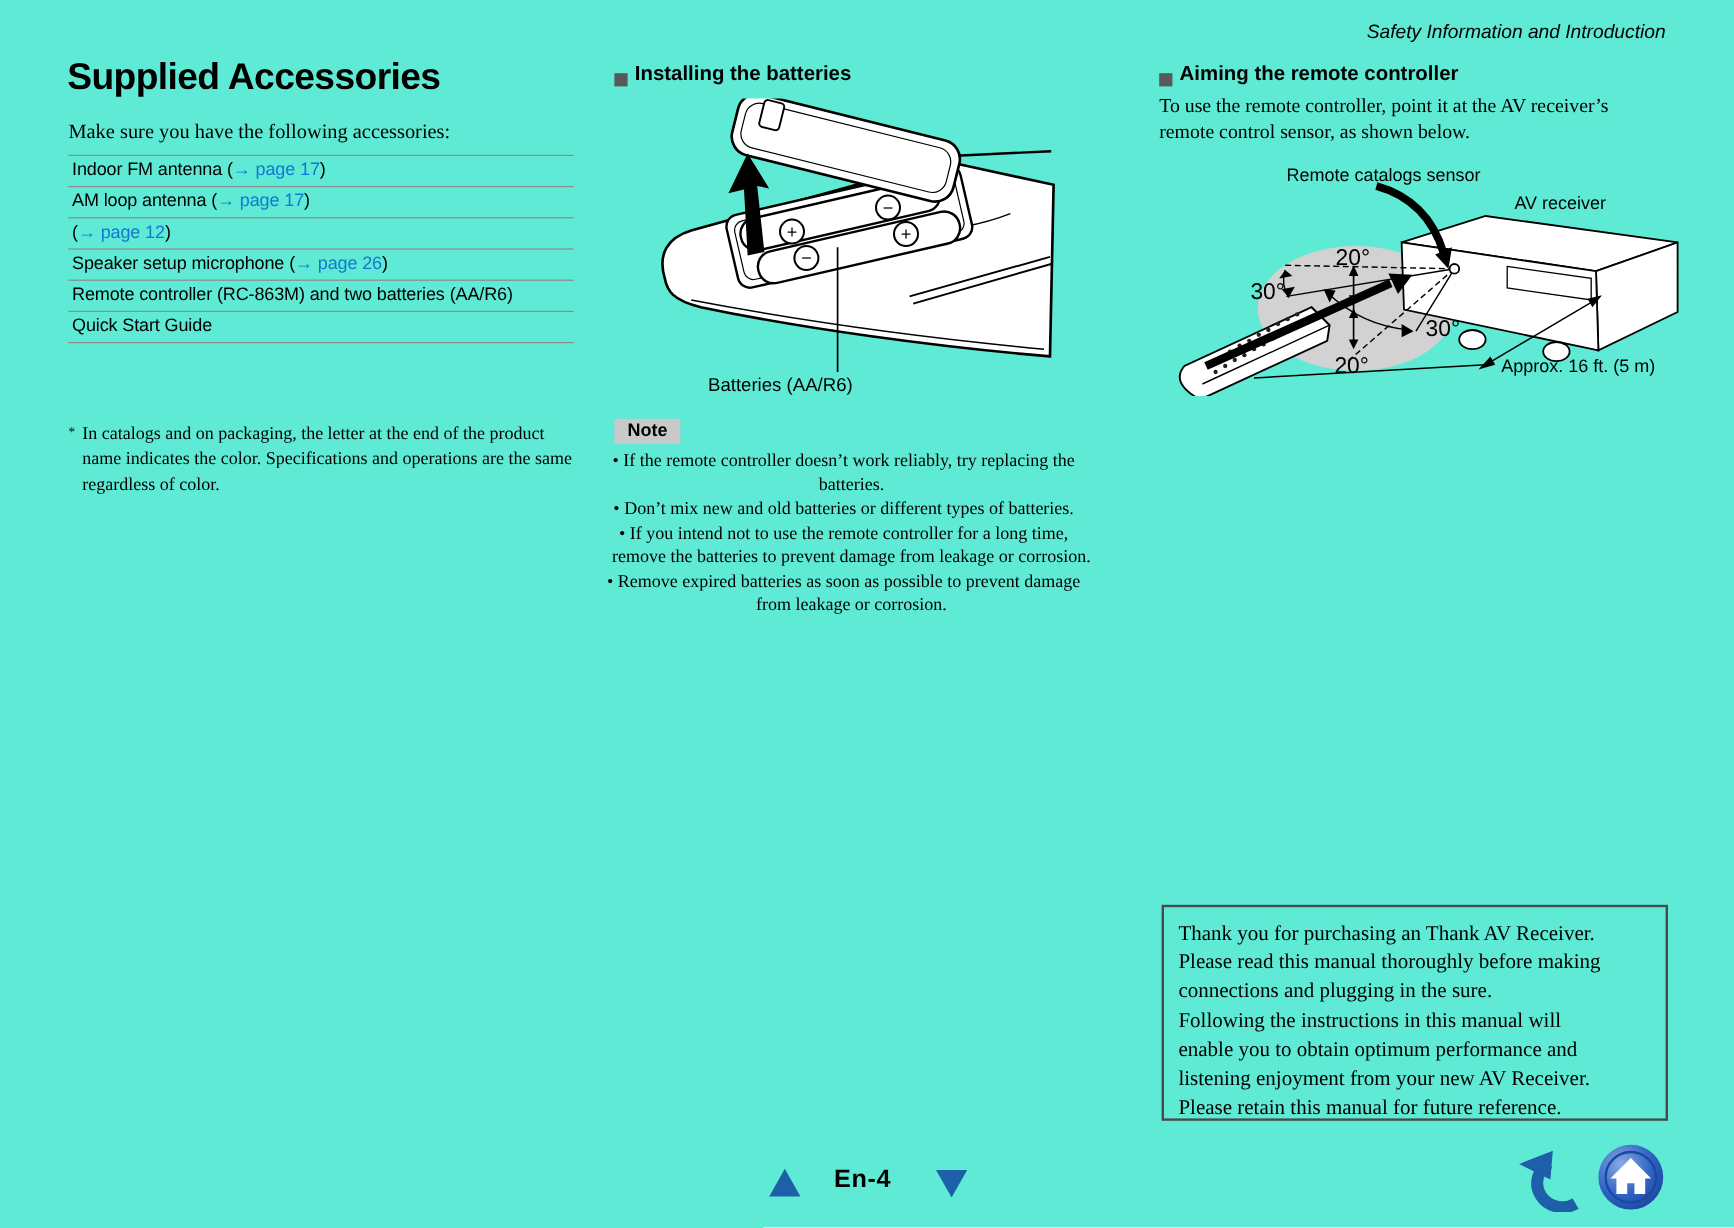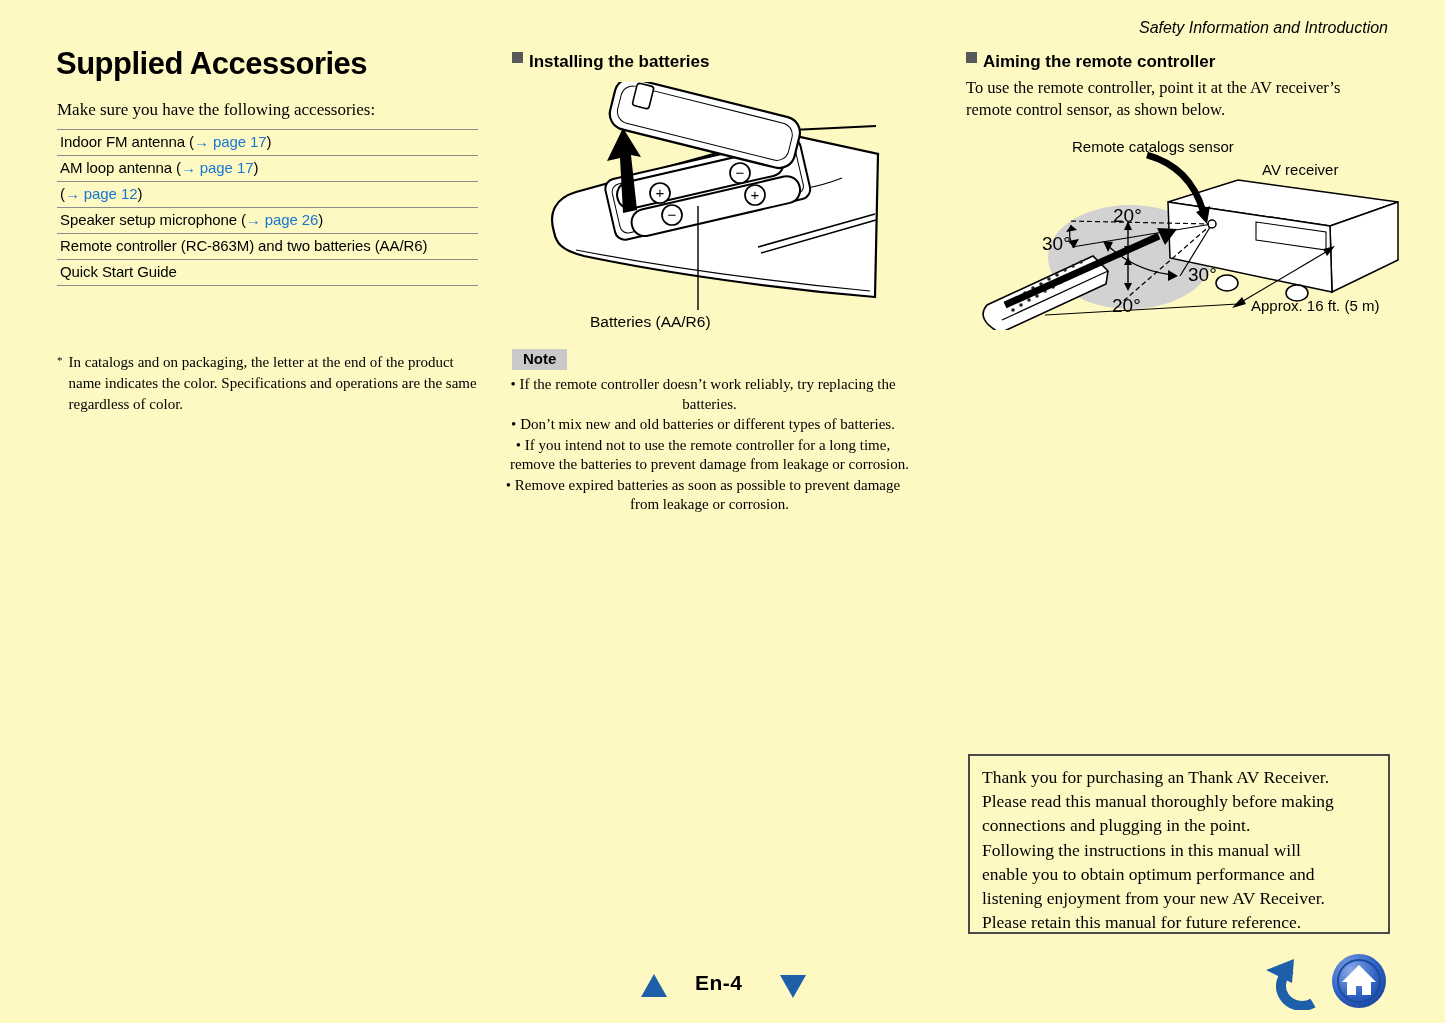--- a/index.html
+++ b/index.html
@@ -1,35 +1,35 @@
 <!DOCTYPE html>
 <html style="--link-blue: #1577d2; --nav-blue: #1d5fa8; --line-gray: #8c8c8c;"><head>
 <meta charset="utf-8">
 <style>
   :root{ --link-blue:#1577d2; --nav-blue:#1d5fa8; --line-gray:#8c8c8c; }
   html,body{margin:0;padding:0;background:#fff;}
-  .page{position:relative;width:1445px;height:1023px;background:#fef9c3;overflow:hidden;
+  .page{position:relative;width:1445px;height:1023px;background:#5eead4;overflow:hidden;
         font-family:"Liberation Sans",sans-serif;color:#000;}
 
   .header-right{position:absolute;top:19px;right:57px;font-style:italic;font-size:16px;}
 
   .title{position:absolute;left:56px;top:46px;font-size:31px;font-weight:bold;letter-spacing:-0.5px;}
   .intro{position:absolute;left:57px;top:100px;font-family:"Liberation Serif",serif;font-size:17px;}
 
   .acc-table{position:absolute;left:57px;top:129px;width:421px;border-top:1px solid var(--line-gray);}
   .acc-row{border-bottom:1px solid var(--line-gray);padding:3px 3px 4px;font-weight:normal;
            font-size:15px;line-height:18px;letter-spacing:-0.1px;}
   .seg-b{font-size:17.5px;}
   .seg-l{color:var(--link-blue);cursor:pointer;}
 
   .footnote{position:absolute;left:57px;top:352px;width:424px;
             font-family:"Liberation Serif",serif;font-size:15px;line-height:21px;display:flex;}
   .footnote .mark{font-size:11px;margin-right:6px;margin-top:-2px;}
 
-  .sec-head{position:absolute;display:flex;align-items:flex-start;font-weight:bold;font-size:17px;}
+  .sec-head{position:absolute;display:flex;align-items:flex-end;font-weight:bold;font-size:17px;}
   .sec-square{width:11px;height:11px;background:#595959;margin-right:6px;flex:0 0 auto;}
 
   .battery-label{position:absolute;left:590px;top:313px;width:200px;text-align:left;font-size:15.5px;}
 
   .note-badge{position:absolute;left:512px;top:349px;background:#c9c9c9;font-weight:bold;
               font-size:15px;padding:1px 11px 3px;}
   .notes{position:absolute;left:493px;top:375px;width:420px;margin:0;padding:0;list-style:none;
          font-family:"Liberation Serif",serif;font-size:15px;line-height:19.5px;text-align:center;}
   .notes li{padding-left:13px;text-indent:-13px;margin:0 0 1px 0;}
   .notes li::before{content:"• ";}
@@ -230,21 +230,21 @@
   <div class="diag-label" style="left:1262px;top:161px;">AV receiver</div>
   <div class="angle" style="left:1113px;top:205px;">20°</div>
   <div class="angle" style="left:1042px;top:233px;">30°</div>
   <div class="angle" style="left:1188px;top:264px;">30°</div>
   <div class="angle" style="left:1112px;top:295px;">20°</div>
   <div class="diag-label" style="left:1251px;top:297px;">Approx. 16 ft. (5 m)</div>
 
   <div class="info-box">
     <div>Thank you for purchasing an Thank AV Receiver.</div>
     <div>Please read this manual thoroughly before making</div>
-    <div>connections and plugging in the point.</div>
+    <div>connections and plugging in the sure.</div>
     <div>Following the instructions in this manual will</div>
     <div>enable you to obtain optimum performance and</div>
     <div>listening enjoyment from your new AV Receiver.</div>
     <div>Please retain this manual for future reference.</div>
   </div>
 
   <div class="tri-up"></div>
   <div class="page-num">En-4</div>
   <div class="tri-down"></div>
 

